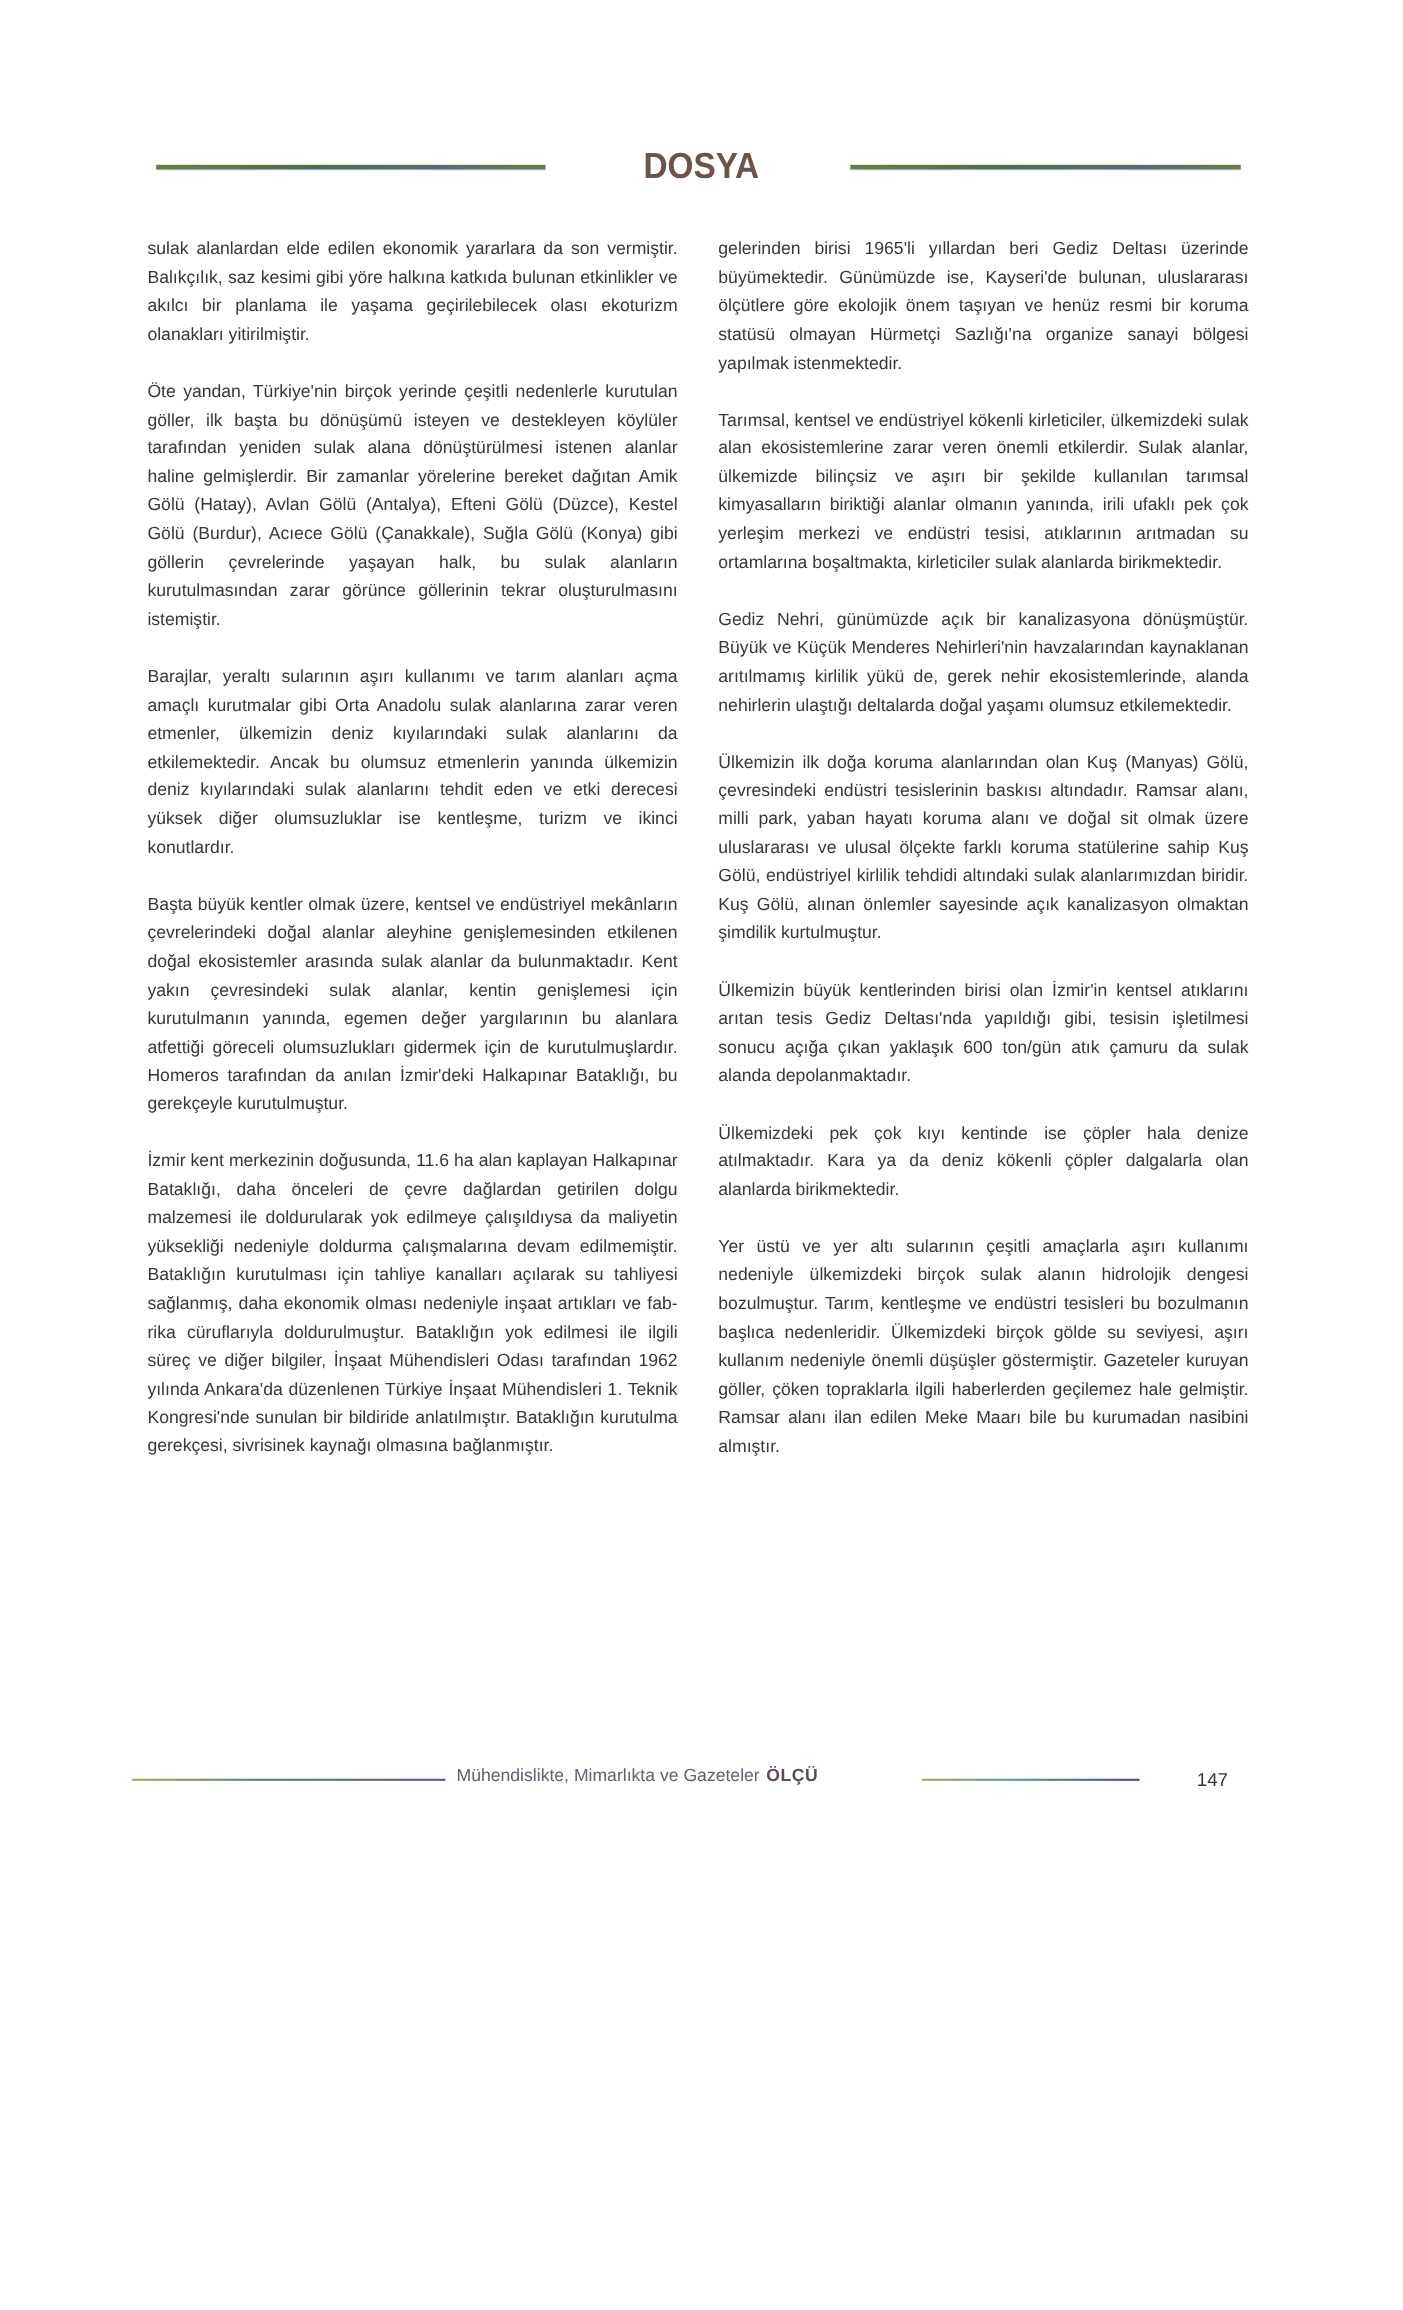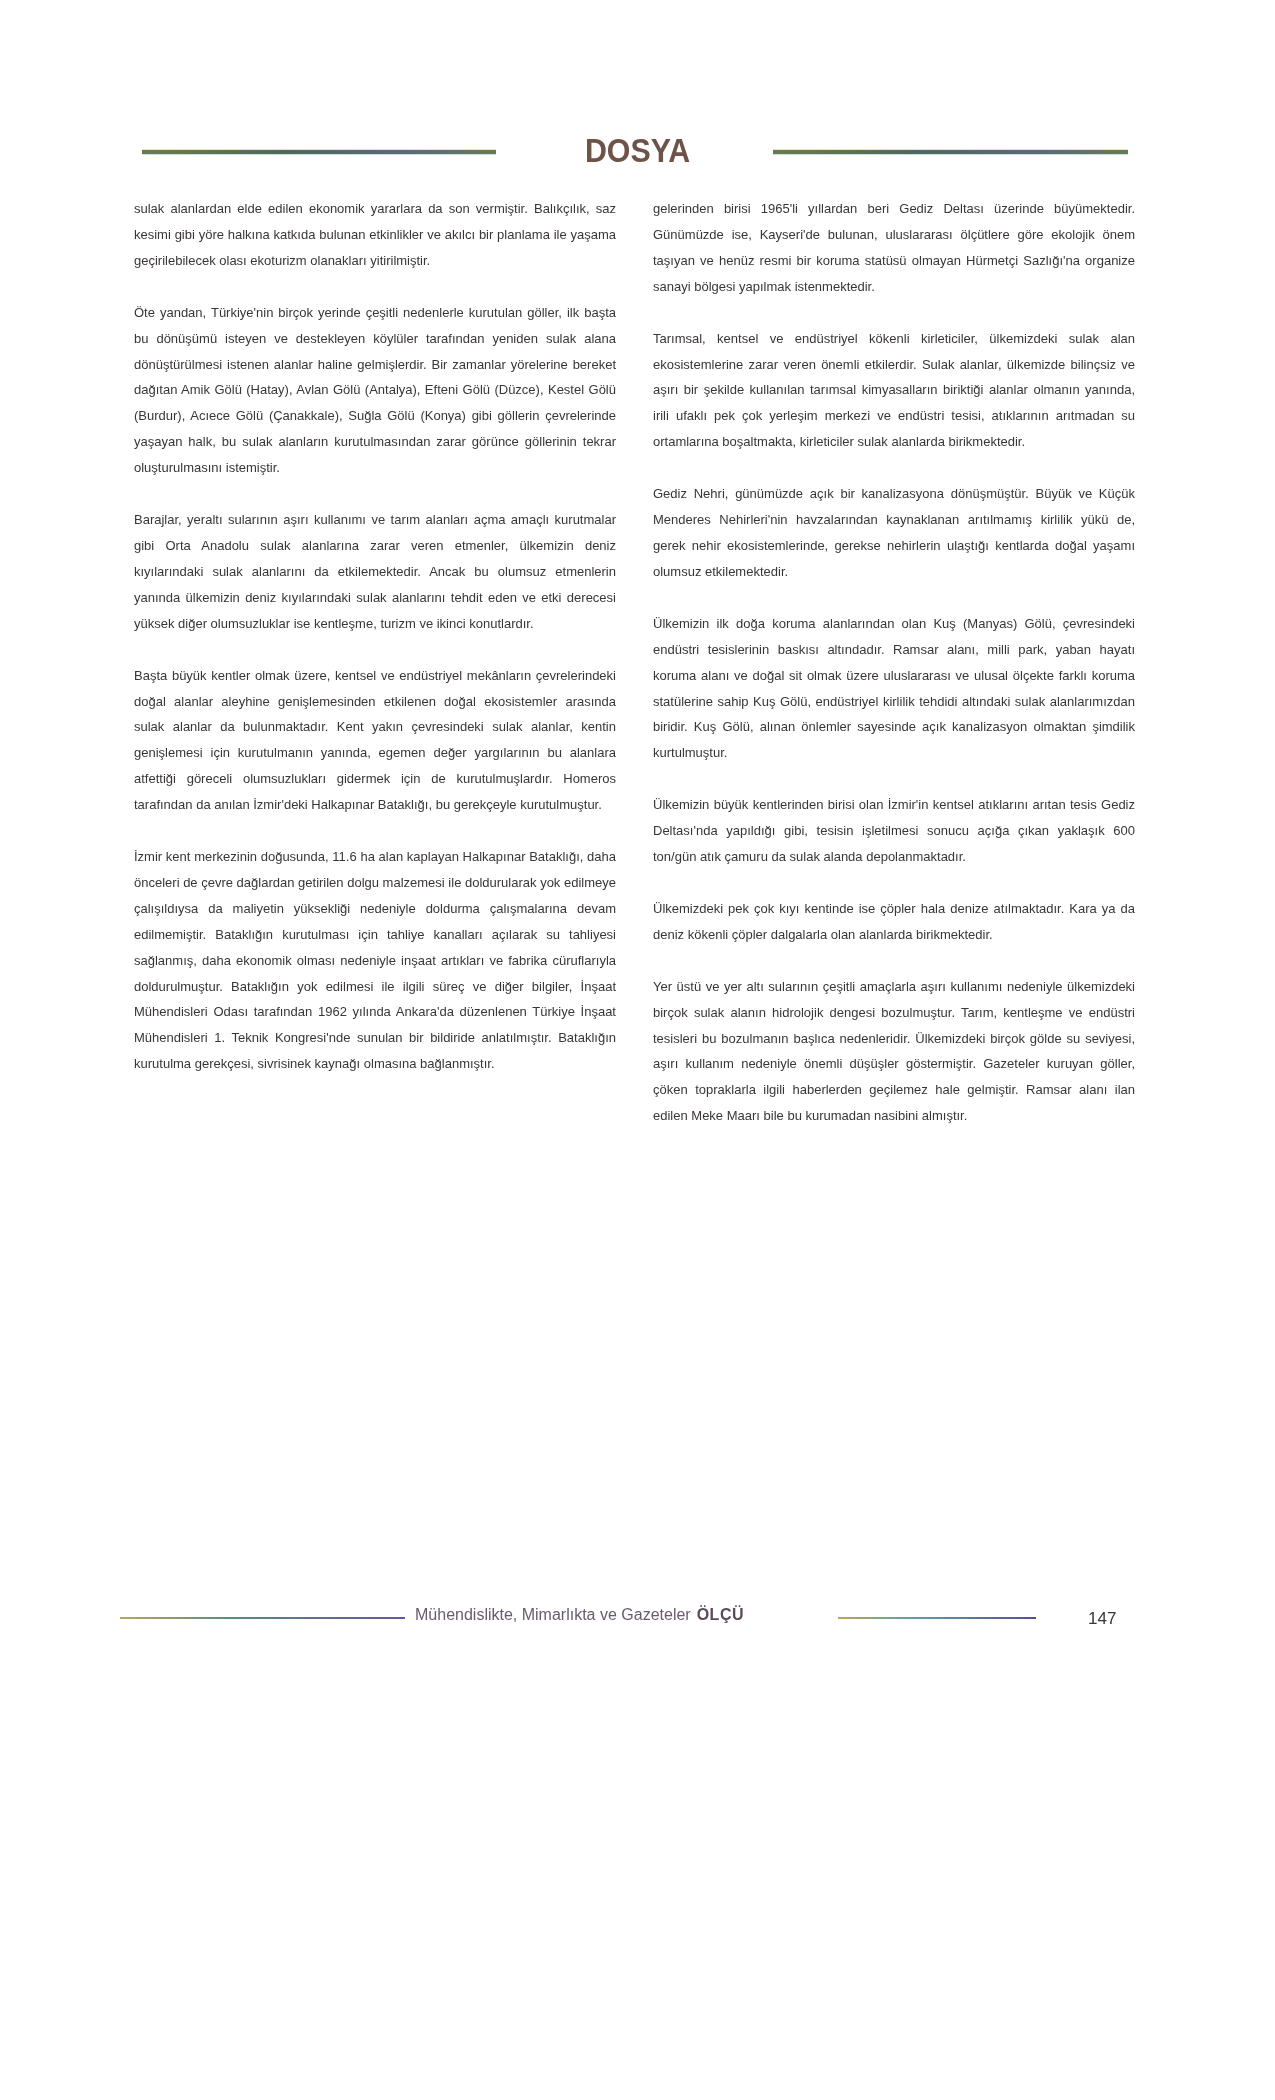--- a/index.html
+++ b/index.html
@@ -14,22 +14,22 @@
   }
   #hdr-left { left: 142px; top: 150px; width: 354px; }
   #hdr-right { left: 773px; top: 150px; width: 355px; }
   #hdr-title {
     position: absolute; left: 570px; top: 132px; width: 135px; text-align: center;
     font-family: "Liberation Sans", sans-serif; font-weight: bold; font-size: 33px;
     letter-spacing: 0px; color: #6e5448;
     transform: scaleX(0.92); transform-origin: center;
   }
   .col {
-    position: absolute; top: 196px; width: 482px;
-    font-size: 13px; line-height: 25.9px;
+    position: absolute; top: 214px; width: 482px;
+    font-size: 16px; line-height: 25.9px;
     text-align: justify; hyphens: manual;
   }
   #col-left { left: 134px; }
   #col-right { left: 653px; }
   .col p { margin: 0 0 26px 0; }
   .footer-line {
     position: absolute; height: 2px;
     background: linear-gradient(90deg, #b7a85a 0%, #5a8a80 40%, #6a55a0 100%);
   }
   #ftr-left { left: 120px; top: 1617px; width: 285px; }
@@ -55,21 +55,21 @@
   <p>sulak alanlardan elde edilen ekonomik yararlara da son vermiştir. Balıkçılık, saz kesimi gibi yöre halkına katkıda bulunan etkinlikler ve akılcı bir planlama ile yaşama ge­çirilebilecek olası ekoturizm olanakları yitirilmiştir.</p>
   <p>Öte yandan, Türkiye'nin birçok yerinde çeşitli neden­lerle kurutulan göller, ilk başta bu dönüşümü isteyen ve destekleyen köylüler tarafından yeniden sulak alana dönüştürülmesi istenen alanlar haline gelmişlerdir. Bir zamanlar yörelerine bereket dağıtan Amik Gölü (Hatay), Avlan Gölü (Antalya), Efteni Gölü (Düzce), Kestel Gölü (Burdur), Acıece Gölü (Çanakkale), Suğla Gölü (Konya) gibi göllerin çevrelerinde yaşayan halk, bu sulak alanla­rın kurutulmasından zarar görünce göllerinin tekrar oluş­turulmasını istemiştir.</p>
   <p>Barajlar, yeraltı sularının aşırı kullanımı ve tarım alanları açma amaçlı kurutmalar gibi Orta Anadolu sulak alanla­rına zarar veren etmenler, ülkemizin deniz kıyılarındaki sulak alanlarını da etkilemektedir. Ancak bu olumsuz etmenlerin yanında ülkemizin deniz kıyılarındaki sulak alanlarını tehdit eden ve etki derecesi yüksek diğer olum­suzluklar ise kentleşme, turizm ve ikinci konutlardır.</p>
   <p>Başta büyük kentler olmak üzere, kentsel ve endüstriyel mekânların çevrelerindeki doğal alanlar aleyhine geniş­lemesinden etkilenen doğal ekosistemler arasında sulak alanlar da bulunmaktadır. Kent yakın çevresindeki sulak alanlar, kentin genişlemesi için kurutulmanın yanında, egemen değer yargılarının bu alanlara atfettiği göreceli olumsuzlukları gidermek için de kurutulmuşlardır. Home­ros tarafından da anılan İzmir'deki Halkapınar Bataklığı, bu gerekçeyle kurutulmuştur.</p>
   <p>İzmir kent merkezinin doğusunda, 11.6 ha alan kaplayan Halkapınar Bataklığı, daha önceleri de çevre dağlardan getirilen dolgu malzemesi ile doldurularak yok edilmeye çalışıldıysa da maliyetin yüksekliği nedeniyle doldurma çalışmalarına devam edilmemiştir. Bataklığın kurutulma­sı için tahliye kanalları açılarak su tahliyesi sağlanmış, daha ekonomik olması nedeniyle inşaat artıkları ve fab­rika cüruflarıyla doldurulmuştur. Bataklığın yok edilmesi ile ilgili süreç ve diğer bilgiler, İnşaat Mühendisleri Odası tarafından 1962 yılında Ankara'da düzenlenen Türkiye İnşaat Mühendisleri 1. Teknik Kongresi'nde sunulan bir bildiride anlatılmıştır. Bataklığın kurutulma gerekçesi, sivrisinek kaynağı olmasına bağlanmıştır.</p>
 </div>
 
 <div id="col-right" class="col">
   <p>gelerinden birisi 1965'li yıllardan beri Gediz Deltası üze­rinde büyümektedir. Günümüzde ise, Kayseri'de bulunan, uluslararası ölçütlere göre ekolojik önem taşıyan ve henüz resmi bir koruma statüsü olmayan Hürmetçi Sazlığı'na or­ganize sanayi bölgesi yapılmak istenmektedir.</p>
   <p>Tarımsal, kentsel ve endüstriyel kökenli kirleticiler, ülke­mizdeki sulak alan ekosistemlerine zarar veren önemli etkilerdir. Sulak alanlar, ülkemizde bilinçsiz ve aşırı bir şekilde kullanılan tarımsal kimyasalların biriktiği alanlar olmanın yanında, irili ufaklı pek çok yerleşim merkezi ve endüstri tesisi, atıklarının arıtmadan su ortamlarına bo­şaltmakta, kirleticiler sulak alanlarda birikmektedir.</p>
-  <p>Gediz Nehri, günümüzde açık bir kanalizasyona dönüş­müştür. Büyük ve Küçük Menderes Nehirleri'nin havza­larından kaynaklanan arıtılmamış kirlilik yükü de, gerek nehir ekosistemlerinde, gerekse nehirlerin ulaştığı kent­larda doğal yaşamı olumsuz etkilemektedir.</p>
+  <p>Gediz Nehri, günümüzde açık bir kanalizasyona dönüş­müştür. Büyük ve Küçük Menderes Nehirleri'nin havza­larından kaynaklanan arıtılmamış kirlilik yükü de, gerek nehir ekosistemlerinde, alanda nehirlerin ulaştığı delta­larda doğal yaşamı olumsuz etkilemektedir.</p>
   <p>Ülkemizin ilk doğa koruma alanlarından olan Kuş (Man­yas) Gölü, çevresindeki endüstri tesislerinin baskısı al­tındadır. Ramsar alanı, milli park, yaban hayatı koruma alanı ve doğal sit olmak üzere uluslararası ve ulusal öl­çekte farklı koruma statülerine sahip Kuş Gölü, endüst­riyel kirlilik tehdidi altındaki sulak alanlarımızdan biridir. Kuş Gölü, alınan önlemler sayesinde açık kanalizasyon olmaktan şimdilik kurtulmuştur.</p>
   <p>Ülkemizin büyük kentlerinden birisi olan İzmir'in kentsel atıklarını arıtan tesis Gediz Deltası'nda yapıldığı gibi, te­sisin işletilmesi sonucu açığa çıkan yaklaşık 600 ton/gün atık çamuru da sulak alanda depolanmaktadır.</p>
   <p>Ülkemizdeki pek çok kıyı kentinde ise çöpler hala denize atılmaktadır. Kara ya da deniz kökenli çöpler dalgalarla olan alanlarda birikmektedir.</p>
   <p>Yer üstü ve yer altı sularının çeşitli amaçlarla aşırı kullanımı nedeniyle ülkemizdeki birçok sulak alanın hidrolojik denge­si bozulmuştur. Tarım, kentleşme ve endüstri tesisleri bu bozulmanın başlıca nedenleridir. Ülkemizdeki birçok gölde su seviyesi, aşırı kullanım nedeniyle önemli düşüşler gös­termiştir. Gazeteler kuruyan göller, çöken topraklarla ilgili haberlerden geçilemez hale gelmiştir. Ramsar alanı ilan edilen Meke Maarı bile bu kurumadan nasibini almıştır.</p>
 </div>
 
 <div id="ftr-left" class="footer-line"></div>
 <div id="ftr-text">
   <span>Mühendislikte, Mimarlıkta ve Gazeteler</span><span id="ftr-brand">ÖLÇÜ</span>
 </div>

